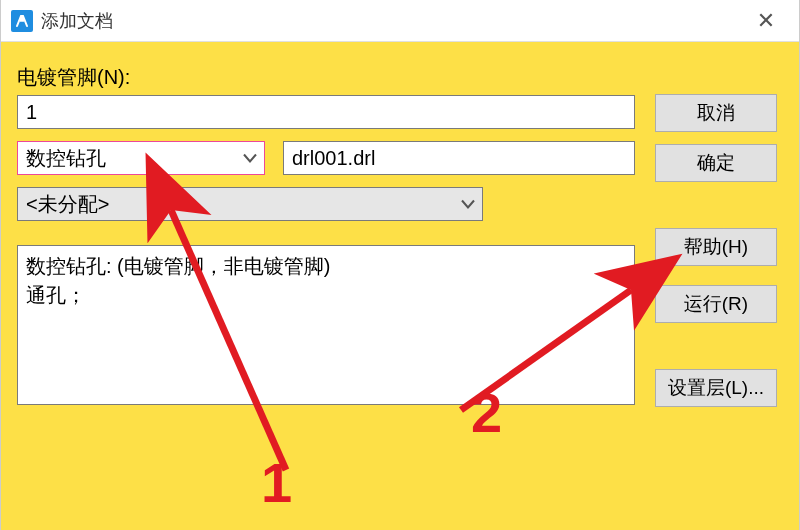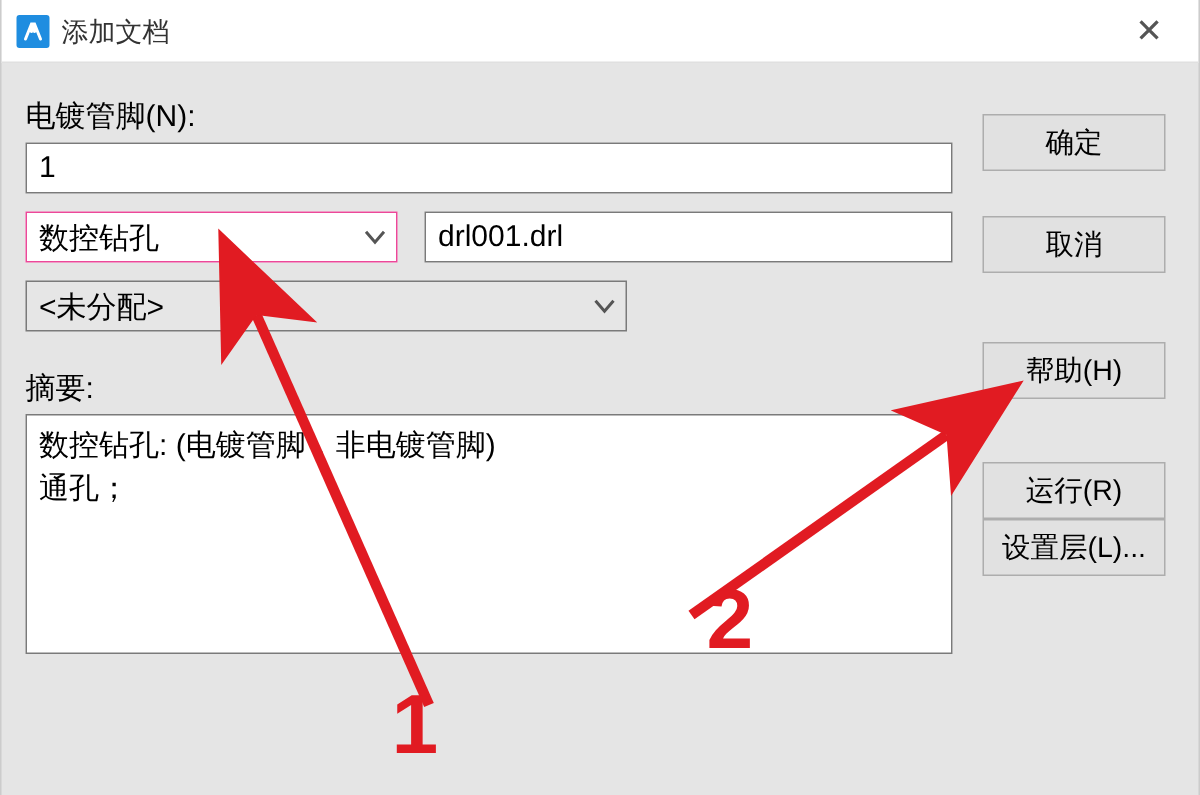--- a/index.html
+++ b/index.html
@@ -5,21 +5,21 @@
   * { box-sizing: border-box; }
   html, body { margin: 0; padding: 0; }
   body {
     font-family: "Microsoft YaHei", "SimSun", Arial, sans-serif;
     font-size: 18px;
     background: #fff;
   }
   .window {
     width: 800px;
     height: 530px;
-    background: #e5e5e5;
+    background: #fde047;
     position: relative;
     border: 1px solid #ccc;
     border-top: none;
     border-bottom: none;
     overflow: hidden;
   }
   .titlebar {
     height: 42px;
     background: #ffffff;
     display: flex;
@@ -176,44 +176,43 @@
             </span>
           </div>
         </div>
         <div class="col">
           <input class="text-input" value="drl001.drl" style="">
         </div>
       </div>
 
       <div class="gap-v"></div>
 
-      <div class="combo-gray-wrap" style="width:401px">
+      <div class="combo-gray-wrap" style="width:466px">
         <input class="combo-gray" readonly="" value="&lt;未分配&gt;" style="">
         <span class="combo-arrow">
           <svg width="14" height="10" viewBox="0 0 14 10">
               <path d="M1 1 L7 8 L13 1" stroke="#555" stroke-width="2" fill="none"></path>
             </svg>
         </span>
       </div>
 
       <div class="gap-v"></div>
       <div class="gap-v"></div>
 
-      <div class="label">摘要:</div>
       <textarea class="textarea" readonly="" style="">数控钻孔: (电镀管脚，非电镀管脚)
 通孔；</textarea>
 
     </div>
 
     <div class="right-col">
+      <button class="btn" style="margin-top:30px">取消</button>
       <button class="btn" style="margin-top:12px">确定</button>
-      <button class="btn" style="margin-top:30px">取消</button>
       <button class="btn" style="margin-top:46px">帮助(H)</button>
-      <button class="btn" style="margin-top:42px">运行(R)</button>
-      <button class="btn" style="">设置层(L)...</button>
+      <button class="btn" style="margin-top:19px">运行(R)</button>
+      <button class="btn" style="margin-top:46px">设置层(L)...</button>
     </div>
 
   </div>
 
   <div class="anno">
     <svg width="800" height="530" style="position:absolute;left:0;top:0">
       <defs>
         <marker id="ah" markerWidth="14" markerHeight="14" refX="3" refY="5" orient="auto">
           <path d="M0 0 L12 5 L0 10 L3 5 Z" fill="#e11b22"></path>
         </marker>

